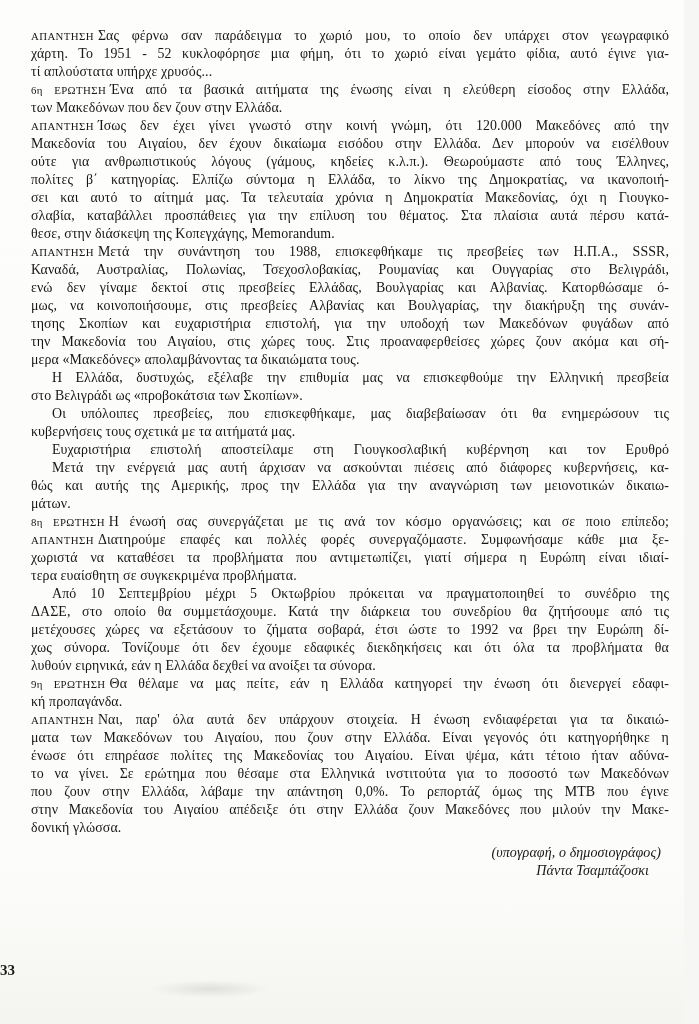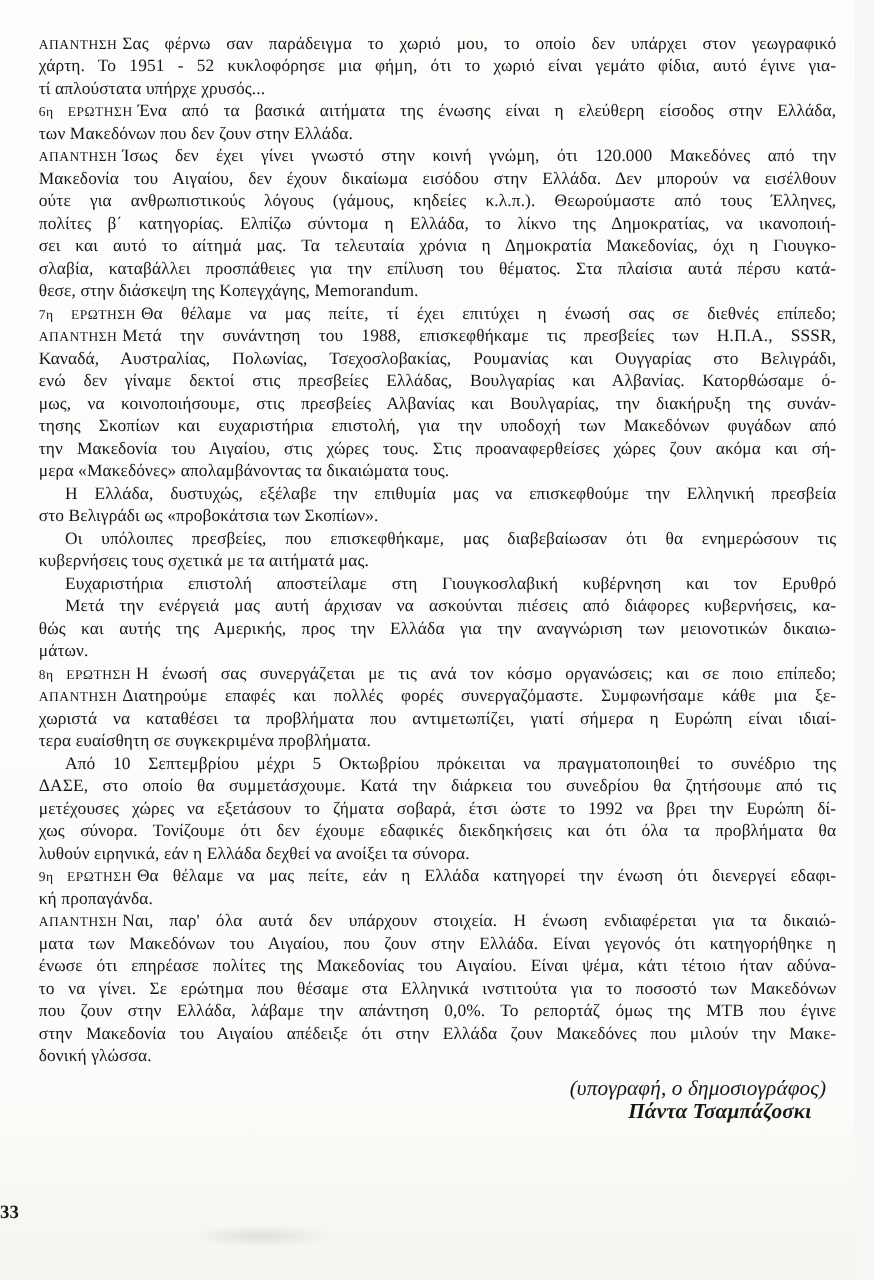--- a/index.html
+++ b/index.html
@@ -35,23 +35,23 @@
   .label{
     font-size:10.8px;
     letter-spacing:0.4px;
     margin-right:4px;
   }
   .signature{
     margin-top:7px;
     text-align:right;
     padding-right:8px;
     font-style:italic;
-    font-size:17px;line-height:18px;
+    font-size:14px;line-height:18px;
   }
-  .signature .sig-name{font-weight:bold;padding-right:12px;}
+  .signature .sig-name{font-weight:normal;padding-right:12px;}
   .page-number{
     position:absolute;left:0;top:936px;width:699px;
     text-align:left;
     font-weight:bold;font-size:15px;
     color:#1c1a18;
     margin-top:26px;
   }
 </style>
 </head>
 <body>
@@ -69,23 +69,20 @@
         <div class="line last">των Μακεδόνων που δεν ζουν στην Ελλάδα.</div>
       </div>
       <div class="para">
         <div class="line"><span class="label">ΑΠΑΝΤΗΣΗ</span>Ίσως δεν έχει γίνει γνωστό στην κοινή γνώμη, ότι 120.000 Μακεδόνες από την</div>
         <div class="line">Μακεδονία του Αιγαίου, δεν έχουν δικαίωμα εισόδου στην Ελλάδα. Δεν μπορούν να εισέλθουν</div>
         <div class="line">ούτε για ανθρωπιστικούς λόγους (γάμους, κηδείες κ.λ.π.). Θεωρούμαστε από τους Έλληνες,</div>
         <div class="line">πολίτες β΄ κατηγορίας. Ελπίζω σύντομα η Ελλάδα, το λίκνο της Δημοκρατίας, να ικανοποιή-</div>
         <div class="line">σει και αυτό το αίτημά μας. Τα τελευταία χρόνια η Δημοκρατία Μακεδονίας, όχι η Γιουγκο-</div>
         <div class="line">σλαβία, καταβάλλει προσπάθειες για την επίλυση του θέματος. Στα πλαίσια αυτά πέρσυ κατά-</div>
         <div class="line last">θεσε, στην διάσκεψη της Κοπεγχάγης, Memorandum.</div>
-      </div>
-      <div class="para">
-        <div class="line"><span class="label">7η ΕΡΩΤΗΣΗ</span>Θα θέλαμε να μας πείτε, τί έχει επιτύχει η ένωσή σας σε διεθνές επίπεδο;</div>
       </div>
       <div class="para">
         <div class="line"><span class="label">ΑΠΑΝΤΗΣΗ</span>Μετά την συνάντηση του 1988, επισκεφθήκαμε τις πρεσβείες των Η.Π.Α., SSSR,</div>
         <div class="line">Καναδά, Αυστραλίας, Πολωνίας, Τσεχοσλοβακίας, Ρουμανίας και Ουγγαρίας στο Βελιγράδι,</div>
         <div class="line">ενώ δεν γίναμε δεκτοί στις πρεσβείες Ελλάδας, Βουλγαρίας και Αλβανίας. Κατορθώσαμε ό-</div>
         <div class="line">μως, να κοινοποιήσουμε, στις πρεσβείες Αλβανίας και Βουλγαρίας, την διακήρυξη της συνάν-</div>
         <div class="line">τησης Σκοπίων και ευχαριστήρια επιστολή, για την υποδοχή των Μακεδόνων φυγάδων από</div>
         <div class="line">την Μακεδονία του Αιγαίου, στις χώρες τους. Στις προαναφερθείσες χώρες ζουν ακόμα και σή-</div>
         <div class="line last">μερα «Μακεδόνες» απολαμβάνοντας τα δικαιώματα τους.</div>
       </div>

